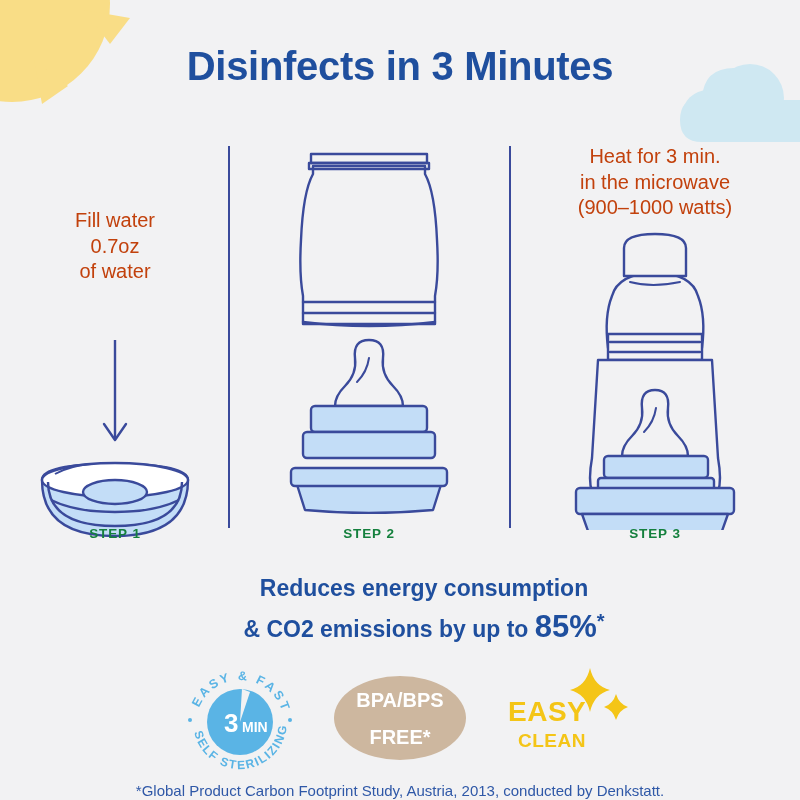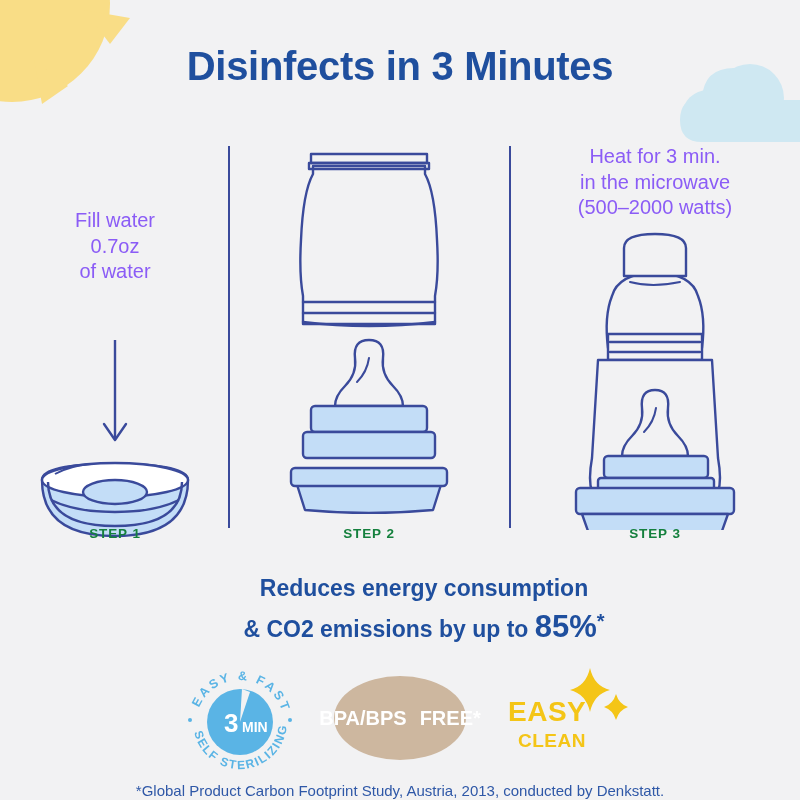--- a/index.html
+++ b/index.html
@@ -36,21 +36,21 @@
   .divider.d1 { left:228px; }
   .divider.d2 { left:509px; }
 
   .col { position:absolute; top:0; height:400px; }
   .col.c1 { left:10px;  width:210px; }
   .col.c2 { left:238px; width:262px; }
   .col.c3 { left:519px; width:272px; }
 
   .caption {
     text-align:center;
-    color:#8b5cf6;
+    color:#c2410c;
     font-size:20px;
     line-height:1.28;
     font-weight:normal;
   }
   .caption.c1pos { margin-top:68px; }
   .caption.c3pos { margin-top:4px; }
 
   .steplabel {
     position:absolute; bottom:-1px; left:0; width:100%;
     text-align:center;
@@ -81,21 +81,21 @@
   }
   .badge { position:absolute; top:0; }
   .badge-3min { left:176px; width:128px; height:112px; }
   .badge-bpa  { left:334px; width:136px; height:108px; }
   .badge-easy { left:498px; width:168px; height:112px; }
 
   .bpa-oval {
     position:absolute; left:0; top:14px; width:132px; height:84px;
     border-radius:50%;
     background:#cdb79f;
-    display:flex; flex-direction:row;
+    display:flex; flex-direction:column;
     align-items:center; justify-content:center;
     color:#ffffff; font-weight:bold; font-size:20px; line-height:1.2;gap:13px;
   }
 
   .easy-text {
     position:absolute; left:10px; top:36px;
     color:#f4c517;
     font-weight:bold;
     font-size:28px;
     line-height:1.0;
@@ -199,21 +199,21 @@
         </g>
       </svg>
     </div>
     <div class="steplabel">STEP 2</div>
   </div>
 
   <div class="col c3">
     <div class="caption c3pos">
       <div>Heat for 3 min.</div>
       <div>in the microwave</div>
-      <div>(500–2000 watts)</div>
+      <div>(900–1000 watts)</div>
     </div>
 
     <div class="art" style="top:90px;">
       <svg width="230" height="300" viewBox="0 0 230 300">
         <g stroke="#3a4a9b" stroke-width="2.4" fill="none" stroke-linejoin="round" stroke-linecap="round">
 
           <path d="M68 118 Q64 86 72 66 Q78 44 115 42 Q152 44 158 66 Q166 86 162 118 Z" fill="#f2f2f3"></path>
           <path d="M84 18 Q84 4 115 4 Q146 4 146 18 L146 46 L84 46 Z" fill="#f2f2f3"></path>
           <path d="M90 52 Q112 58 140 52" stroke-width="2"></path>
 

